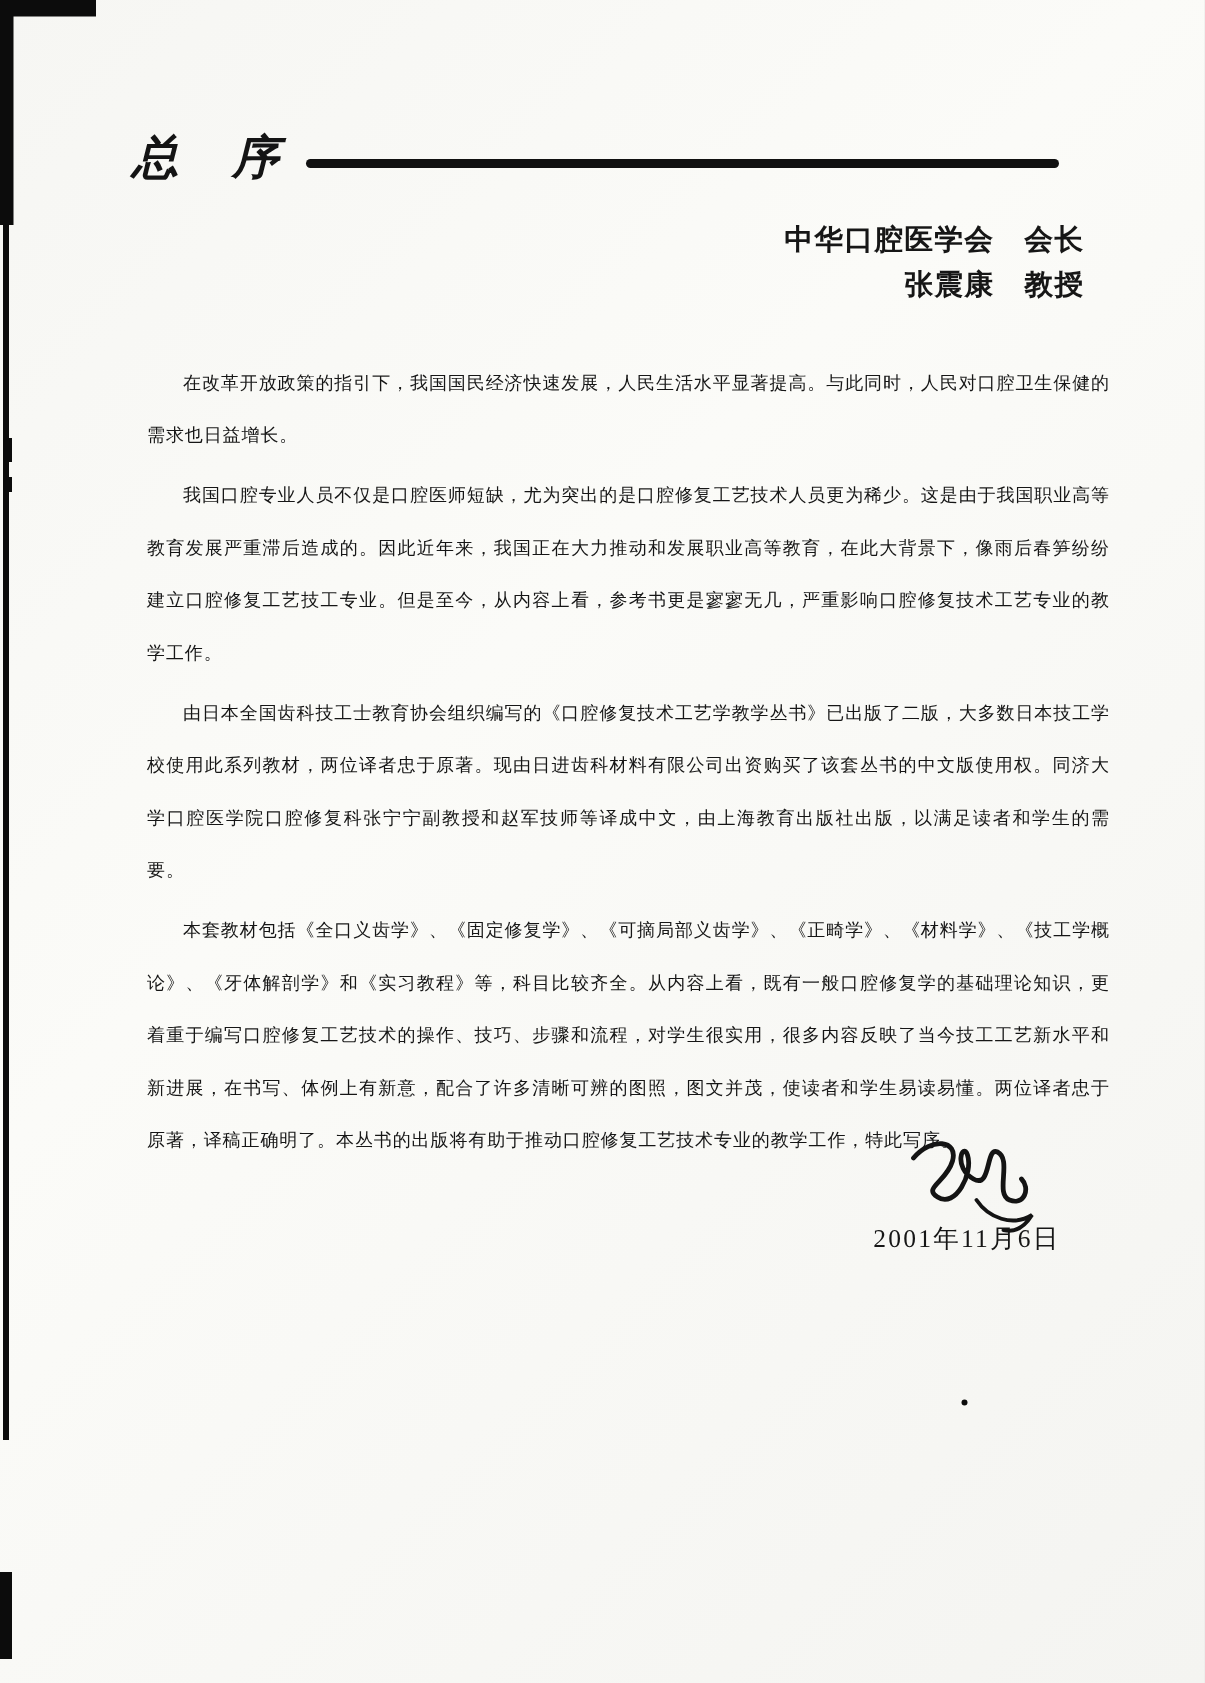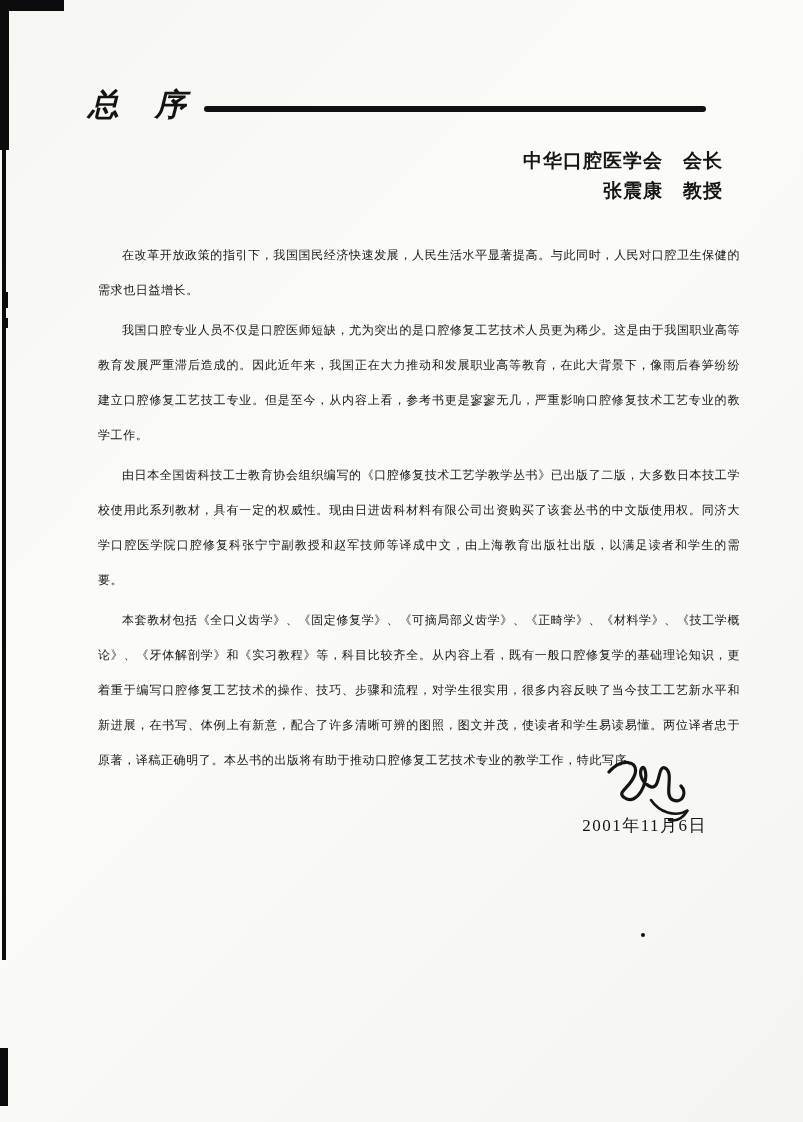--- a/index.html
+++ b/index.html
@@ -120,21 +120,21 @@
   </div>
 
   <div class="byline">
     <div>中华口腔医学会　会长</div>
     <div>张震康　教授</div>
   </div>
 
   <div class="body-text">
     <p>在改革开放政策的指引下，我国国民经济快速发展，人民生活水平显著提高。与此同时，人民对口腔卫生保健的需求也日益增长。</p>
     <p>我国口腔专业人员不仅是口腔医师短缺，尤为突出的是口腔修复工艺技术人员更为稀少。这是由于我国职业高等教育发展严重滞后造成的。因此近年来，我国正在大力推动和发展职业高等教育，在此大背景下，像雨后春笋纷纷建立口腔修复工艺技工专业。但是至今，从内容上看，参考书更是寥寥无几，严重影响口腔修复技术工艺专业的教学工作。</p>
-    <p>由日本全国齿科技工士教育协会组织编写的《口腔修复技术工艺学教学丛书》已出版了二版，大多数日本技工学校使用此系列教材，具有一定的权威性。现由日进齿科材料有限公司出资购买了该套丛书的中文版使用权。同济大学口腔医学院口腔修复科张宁宁副教授和赵军技师等译成中文，由上海教育出版社出版，以满足读者和学生的需要。</p>
+    <p>由日本全国齿科技工士教育协会组织编写的《口腔修复技术工艺学教学丛书》已出版了二版，大多数日本技工学校使用此系列教材，两位译者忠于原著。现由日进齿科材料有限公司出资购买了该套丛书的中文版使用权。同济大学口腔医学院口腔修复科张宁宁副教授和赵军技师等译成中文，由上海教育出版社出版，以满足读者和学生的需要。</p>
     <p>本套教材包括《全口义齿学》、《固定修复学》、《可摘局部义齿学》、《正畸学》、《材料学》、《技工学概论》、《牙体解剖学》和《实习教程》等，科目比较齐全。从内容上看，既有一般口腔修复学的基础理论知识，更着重于编写口腔修复工艺技术的操作、技巧、步骤和流程，对学生很实用，很多内容反映了当今技工工艺新水平和新进展，在书写、体例上有新意，配合了许多清晰可辨的图照，图文并茂，使读者和学生易读易懂。两位译者忠于原著，译稿正确明了。本丛书的出版将有助于推动口腔修复工艺技术专业的教学工作，特此写序。</p>
   </div>
 
   <div class="signature-block">
     <svg class="handwritten-signature" width="104" height="74" viewBox="0 0 104 74" aria-hidden="true">
       <path d="M18 20 C30 6, 48 8, 44 22 C40 36, 24 40, 34 46 C46 54, 58 30, 54 18 C51 9, 44 26, 58 34 C70 41, 66 12, 74 16 C84 21, 72 44, 82 48 C92 52, 96 40, 90 34" fill="none" stroke="#141414" stroke-width="3.2" stroke-linecap="round"></path>
       <path d="M60 48 C68 60, 84 66, 97 58 C92 66, 86 70, 78 68" fill="none" stroke="#141414" stroke-width="2.6" stroke-linecap="round"></path>
     </svg>
   </div>
 

